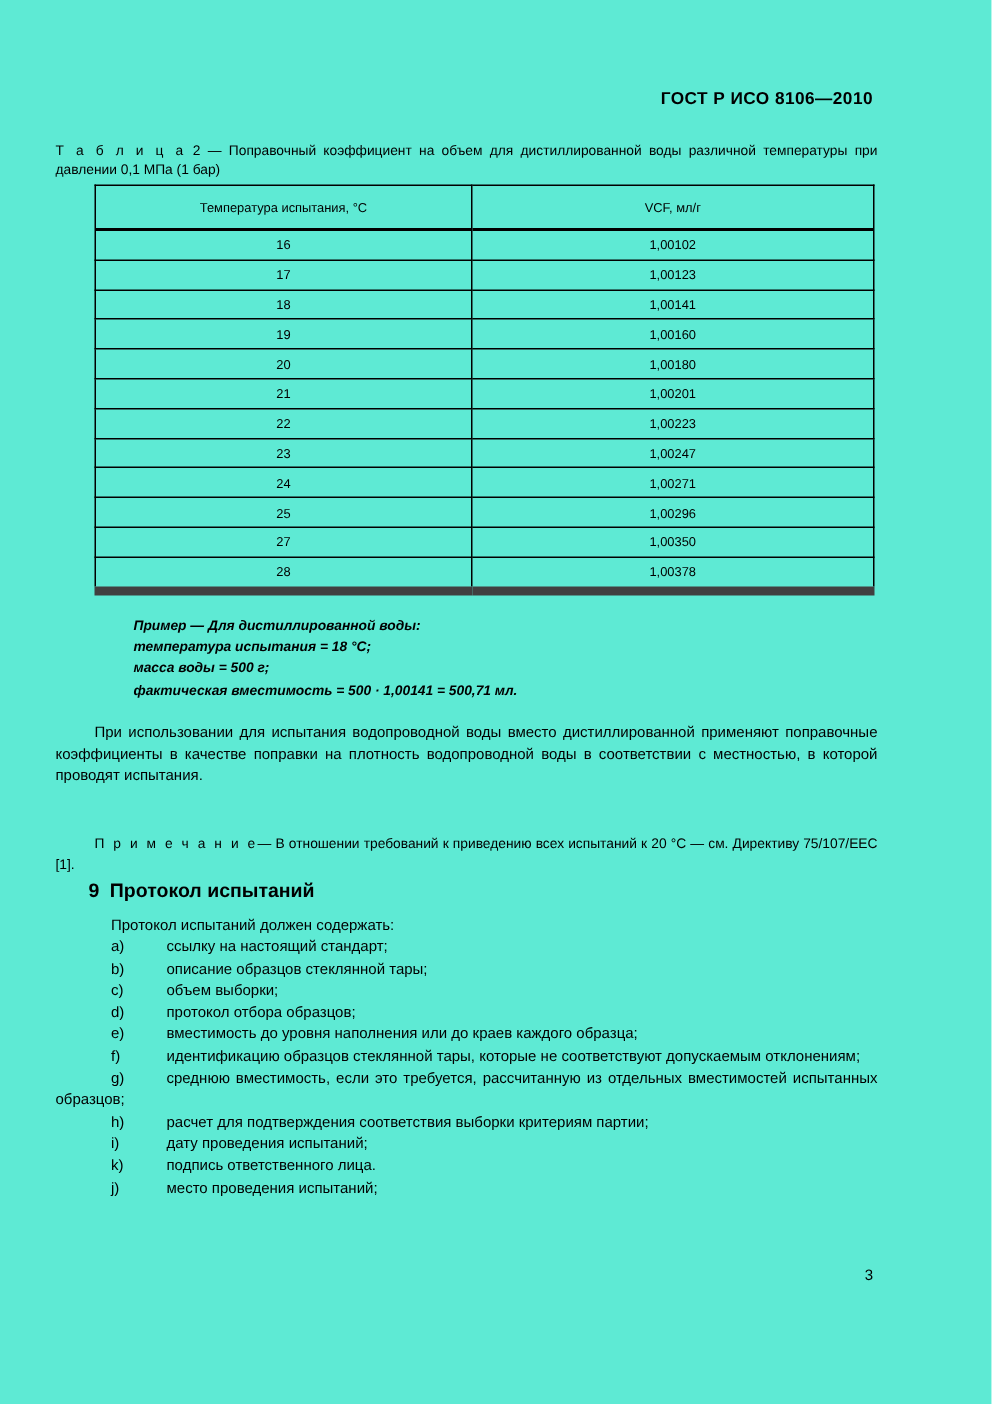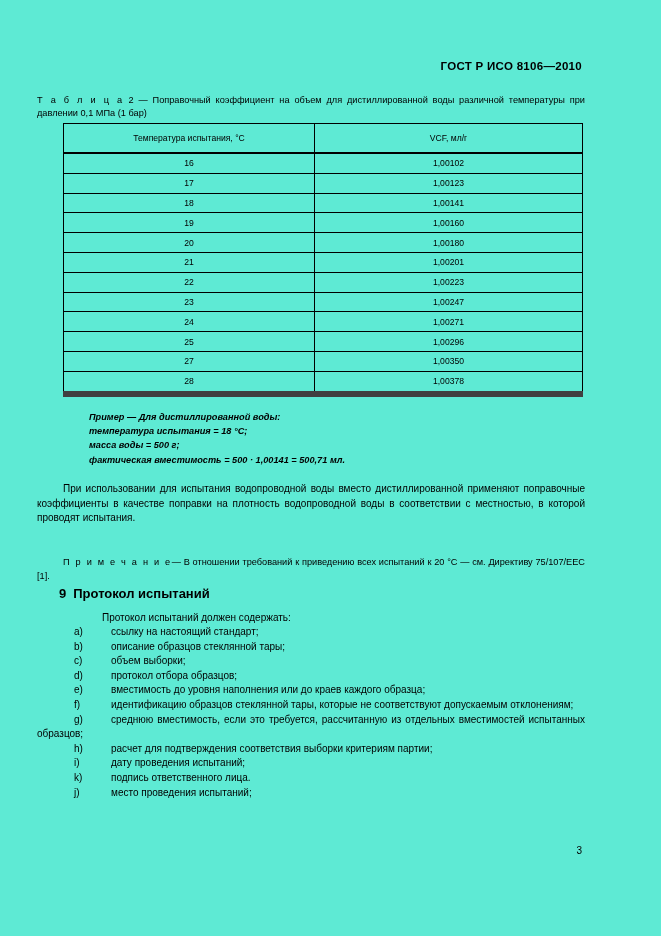--- a/index.html
+++ b/index.html
@@ -131,21 +131,20 @@
   .section-heading .sec-num { margin-right: 7px; }
 
   
   .list-intro {
     position: absolute;
     top: 611px;
     left: 74px;
     font-size: 10px;
     line-height: 14.6px;
     white-space: nowrap;
-    margin-left: 28px;
   }
   .item-list {
     position: absolute;
     top: 625px;
     left: 37px;
     width: 548px;
     font-size: 10px;
     line-height: 14.6px;
     margin: 0;
     padding: 0;

